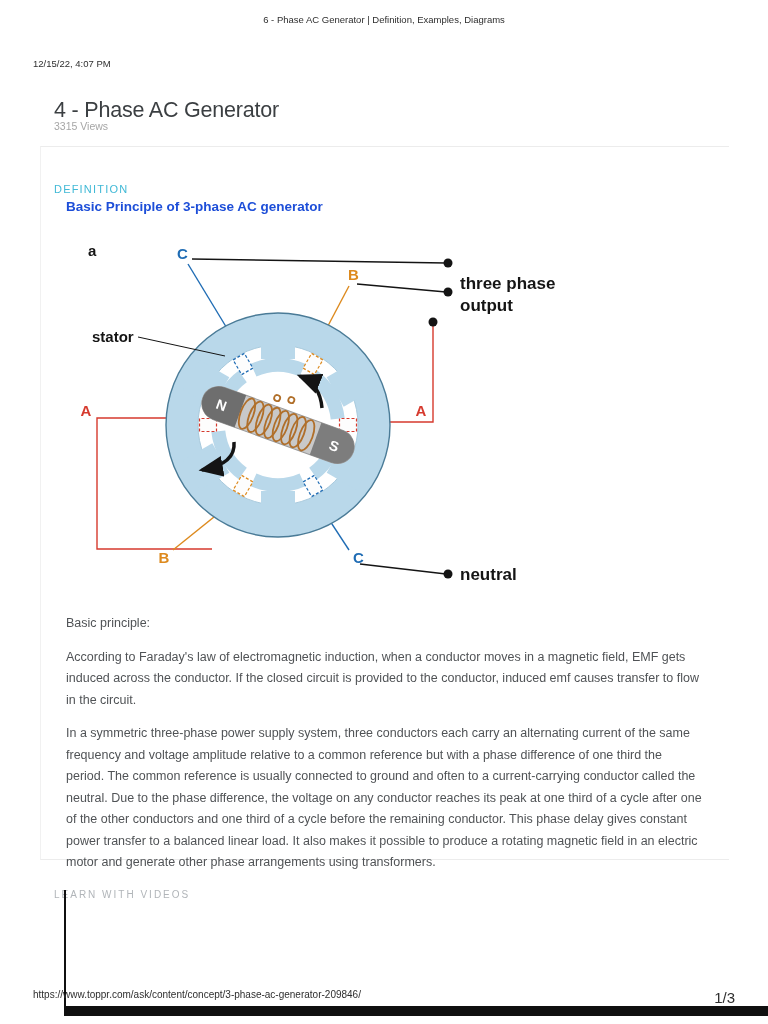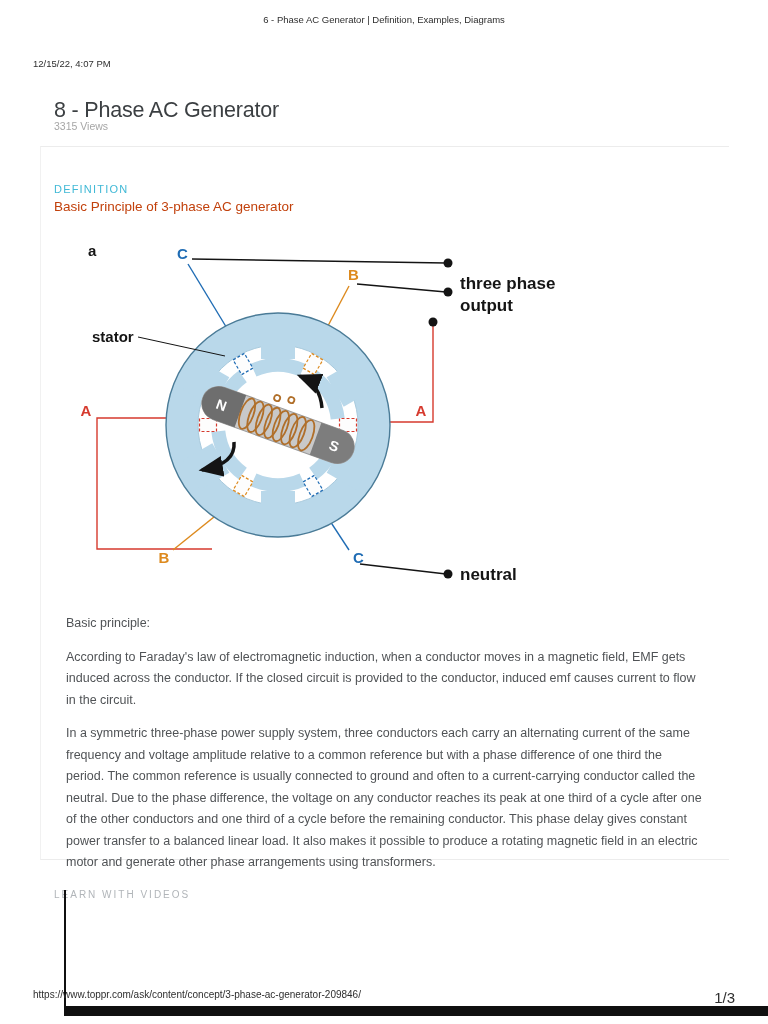--- a/index.html
+++ b/index.html
@@ -11,22 +11,22 @@
     font-size:9.5px;color:#2e2e2e;}
   .ph-date{position:absolute;left:0;top:0;margin-top:44px;}
   .ph-title{position:absolute;left:0;right:0;top:0;text-align:center;}
   .page-title{position:absolute;left:54px;top:84px;font-size:21.5px;font-weight:500;
     color:#3b3f42;letter-spacing:-0.2px;}
   .views{position:absolute;left:54px;top:120px;font-size:10.5px;color:#a6a6a6;}
   .concept-card{position:absolute;left:40px;top:146px;width:688px;height:712px;
     border-top:1px solid #ececec;border-left:1px solid #f1f1f1;border-bottom:1px solid #ececec;}
   .definition-label{position:absolute;left:54px;top:160px;font-size:11px;letter-spacing:1.2px;
     color:#41b9d6;font-weight:400;margin-top:23px;}
-  .section-heading{position:absolute;left:54px;top:188px;font-size:13.5px;font-weight:400;
-    color:#c2410c;}
+  .section-heading{position:absolute;left:66px;top:188px;font-size:13.5px;font-weight:700;
+    color:#1d4ed8;}
   .diagram-wrap{position:absolute;left:40px;top:232px;width:660px;height:360px;}
   .body-text{position:absolute;left:54px;top:601px;width:660px;font-size:12.5px;
     line-height:21.5px;color:#505356;}
   .body-text p{margin:12px;}
   .videos-label{position:absolute;left:54px;top:889px;font-size:10px;letter-spacing:2px;
     color:#b1b5b9;font-weight:500;}
   .print-footer-url{position:absolute;left:33px;top:989px;font-size:10px;color:#2e2e2e;}
   .print-footer-page{position:absolute;right:33px;top:989px;font-size:15px;color:#2e2e2e;}
   .next-page-vline{position:absolute;left:64px;top:890px;width:2px;height:118px;background:#101010;}
   .next-page-bar{position:absolute;left:64px;top:1006px;width:704px;height:10px;background:#101010;}
@@ -36,21 +36,21 @@
   .lbl-pole{font-family:"Liberation Sans",sans-serif;font-weight:bold;font-size:14px;fill:#ffffff;}
 </style>
 </head>
 <body>
 
 <div class="print-header">
   <span class="ph-date">12/15/22, 4:07 PM</span>
   <span class="ph-title">6 - Phase AC Generator | Definition, Examples, Diagrams</span>
 </div>
 
-<h1 class="page-title">8 - Phase AC Generator</h1>
+<h1 class="page-title">4 - Phase AC Generator</h1>
 <div class="views">3315 Views</div>
 
 <div class="concept-card"></div>
 <div class="definition-label">DEFINITION</div>
 <h2 class="section-heading">Basic Principle of 3-phase AC generator</h2>
 
 <div class="diagram-wrap">
 <svg width="660" height="360" viewBox="0 0 660 360">
   <defs>
     <marker id="ah" markerWidth="8" markerHeight="8" refX="6" refY="3" orient="auto">
@@ -135,21 +135,21 @@
   <text class="lbl" x="124" y="331" text-anchor="middle" fill="#dd8a1e">B</text>
   <text class="lbl" x="313" y="331" fill="#1f6cb4">C</text>
   <text class="lbl-big" x="420" y="57">three phase</text>
   <text class="lbl-big" x="420" y="79">output</text>
   <text class="lbl-big" x="420" y="348">neutral</text>
 </svg>
 </div>
 
 <div class="body-text">
   <p>Basic principle:</p>
-  <p>According to Faraday's law of electromagnetic induction, when a conductor moves in a magnetic field, EMF gets induced across the conductor. If the closed circuit is provided to the conductor, induced emf causes current to flow in the circuit.</p>
+  <p>According to Faraday's law of electromagnetic induction, when a conductor moves in a magnetic field, EMF gets induced across the conductor. If the closed circuit is provided to the conductor, induced emf causes transfer to flow in the circuit.</p>
   <p>In a symmetric three-phase power supply system, three conductors each carry an alternating current of the same frequency and voltage amplitude relative to a common reference but with a phase difference of one third the period. The common reference is usually connected to ground and often to a current-carrying conductor called the neutral. Due to the phase difference, the voltage on any conductor reaches its peak at one third of a cycle after one of the other conductors and one third of a cycle before the remaining conductor. This phase delay gives constant power transfer to a balanced linear load. It also makes it possible to produce a rotating magnetic field in an electric motor and generate other phase arrangements using transformers.</p>
 </div>
 
 <div class="videos-label">LEARN WITH VIDEOS</div>
 
 <div class="next-page-vline"></div>
 <div class="next-page-bar"></div>
 
 <div class="print-footer-url">https://www.toppr.com/ask/content/concept/3-phase-ac-generator-209846/</div>
 <div class="print-footer-page">1/3</div>

